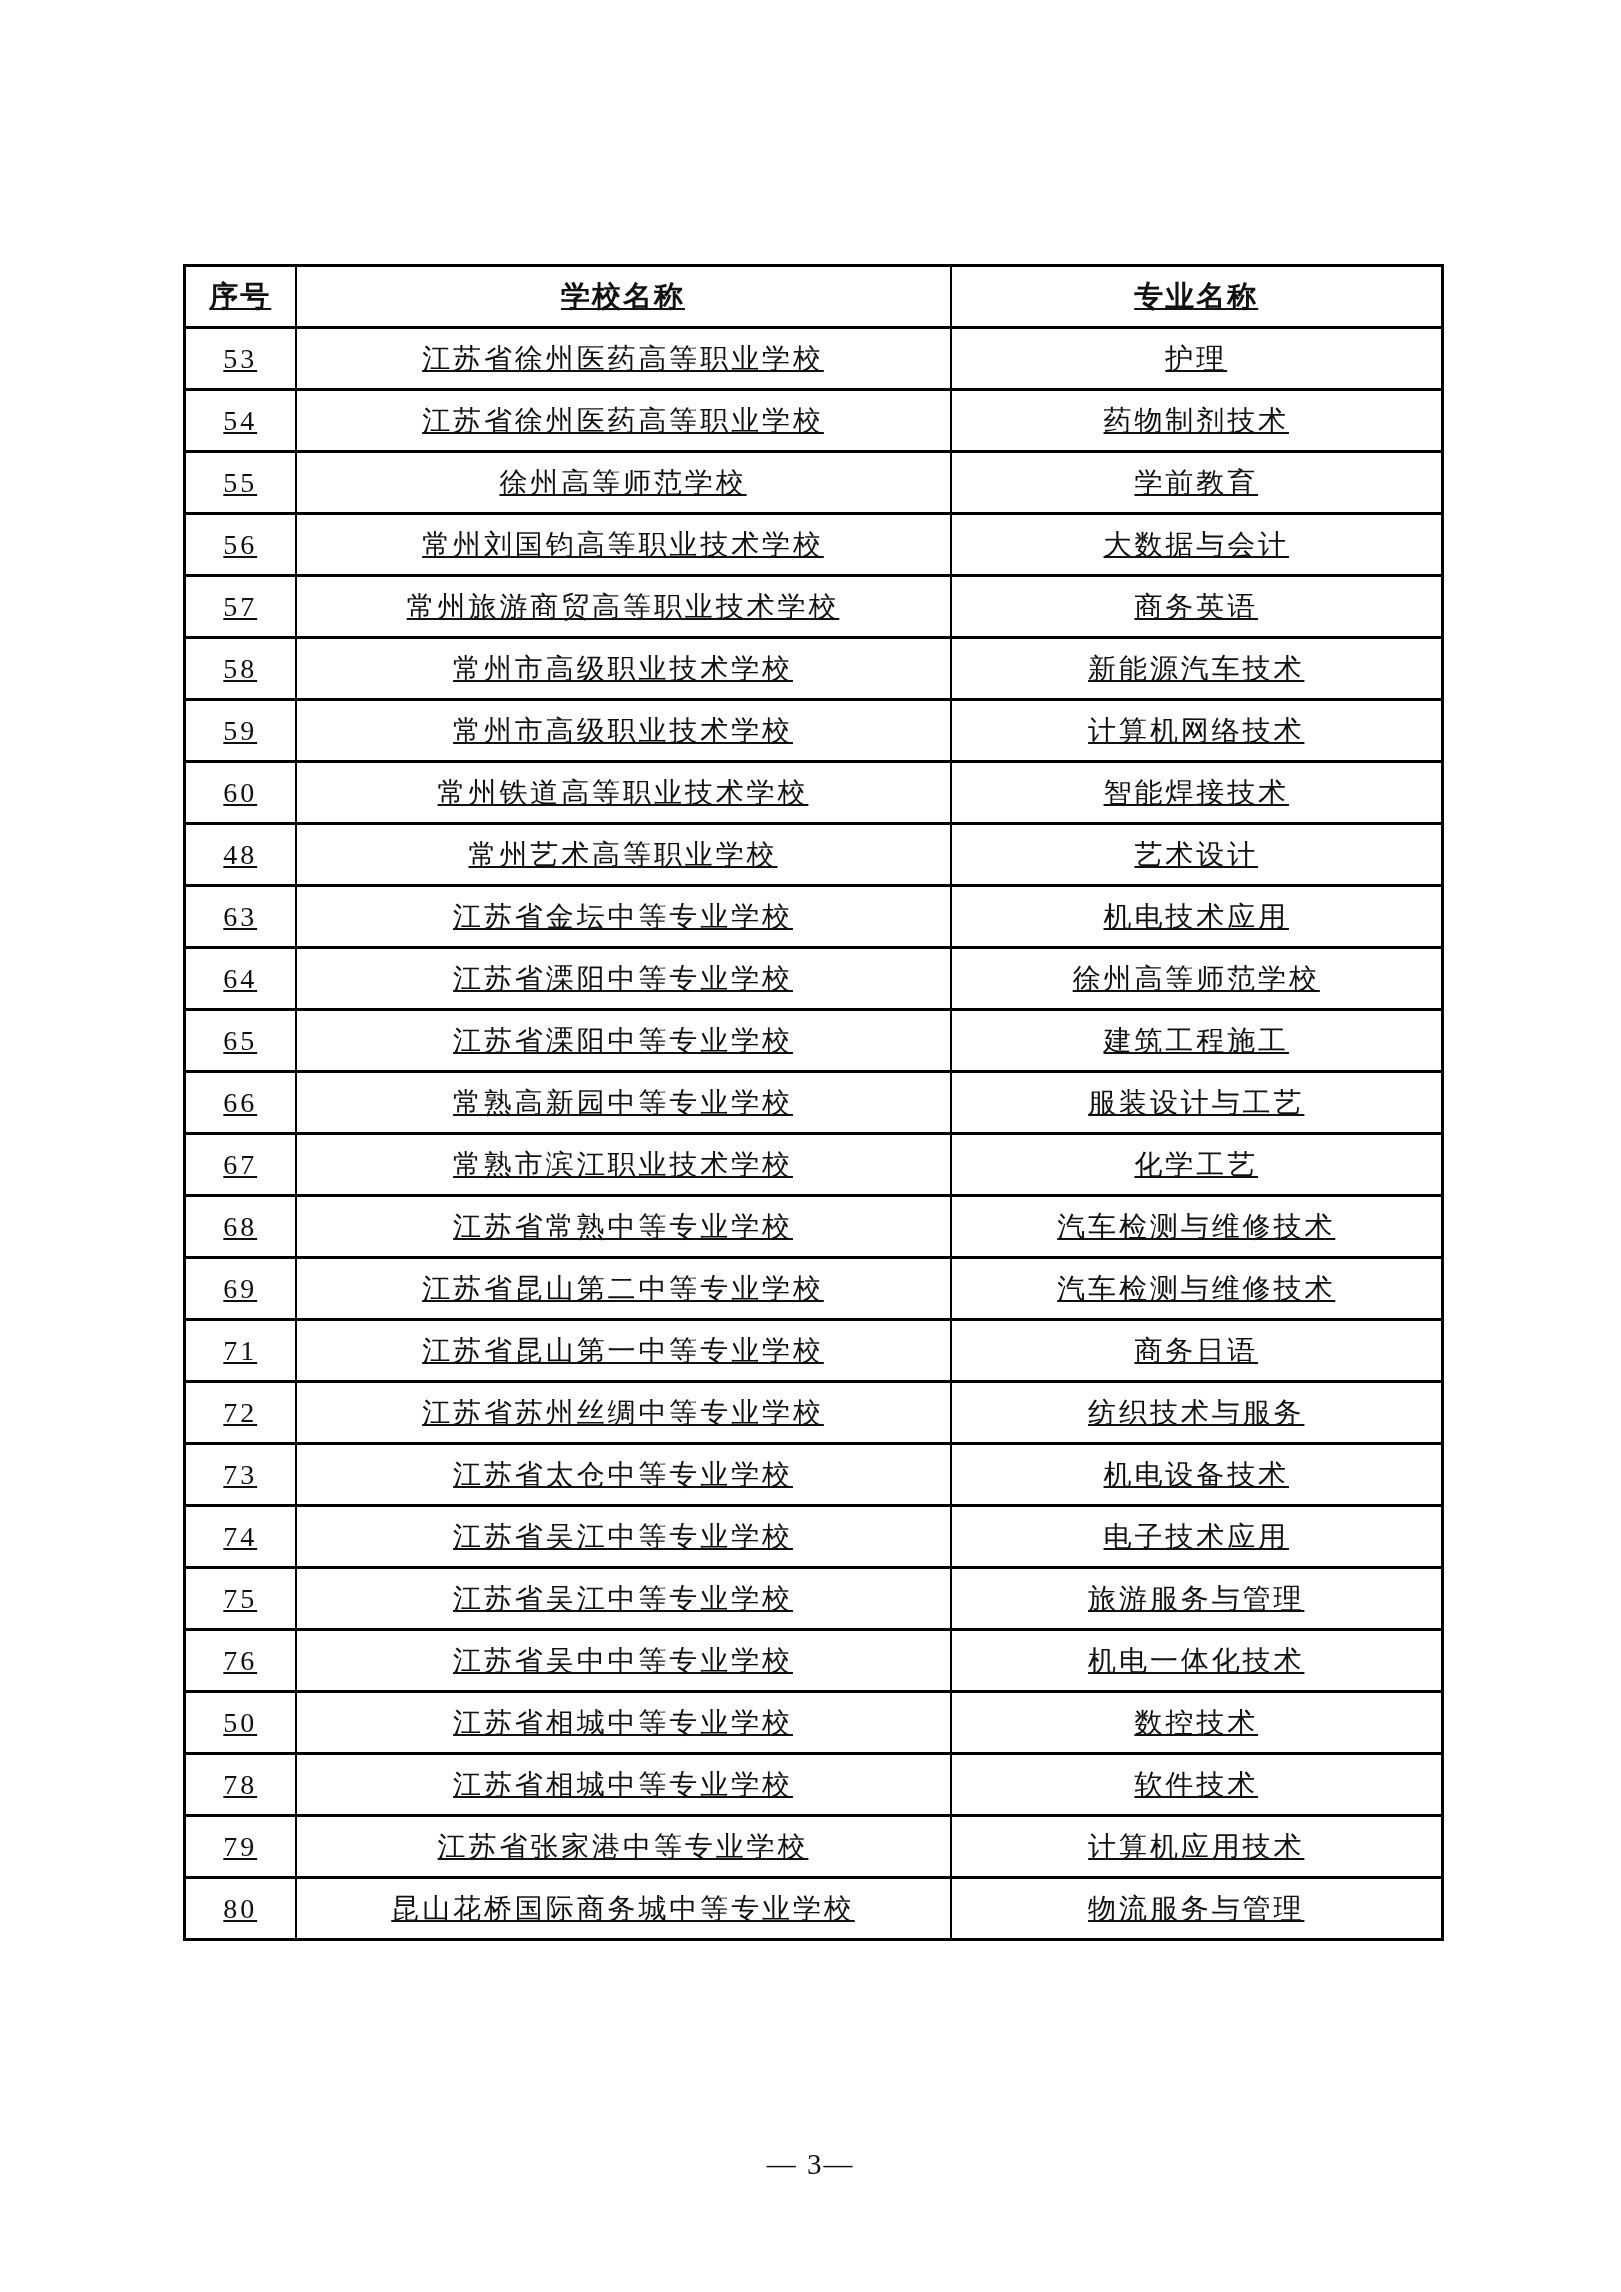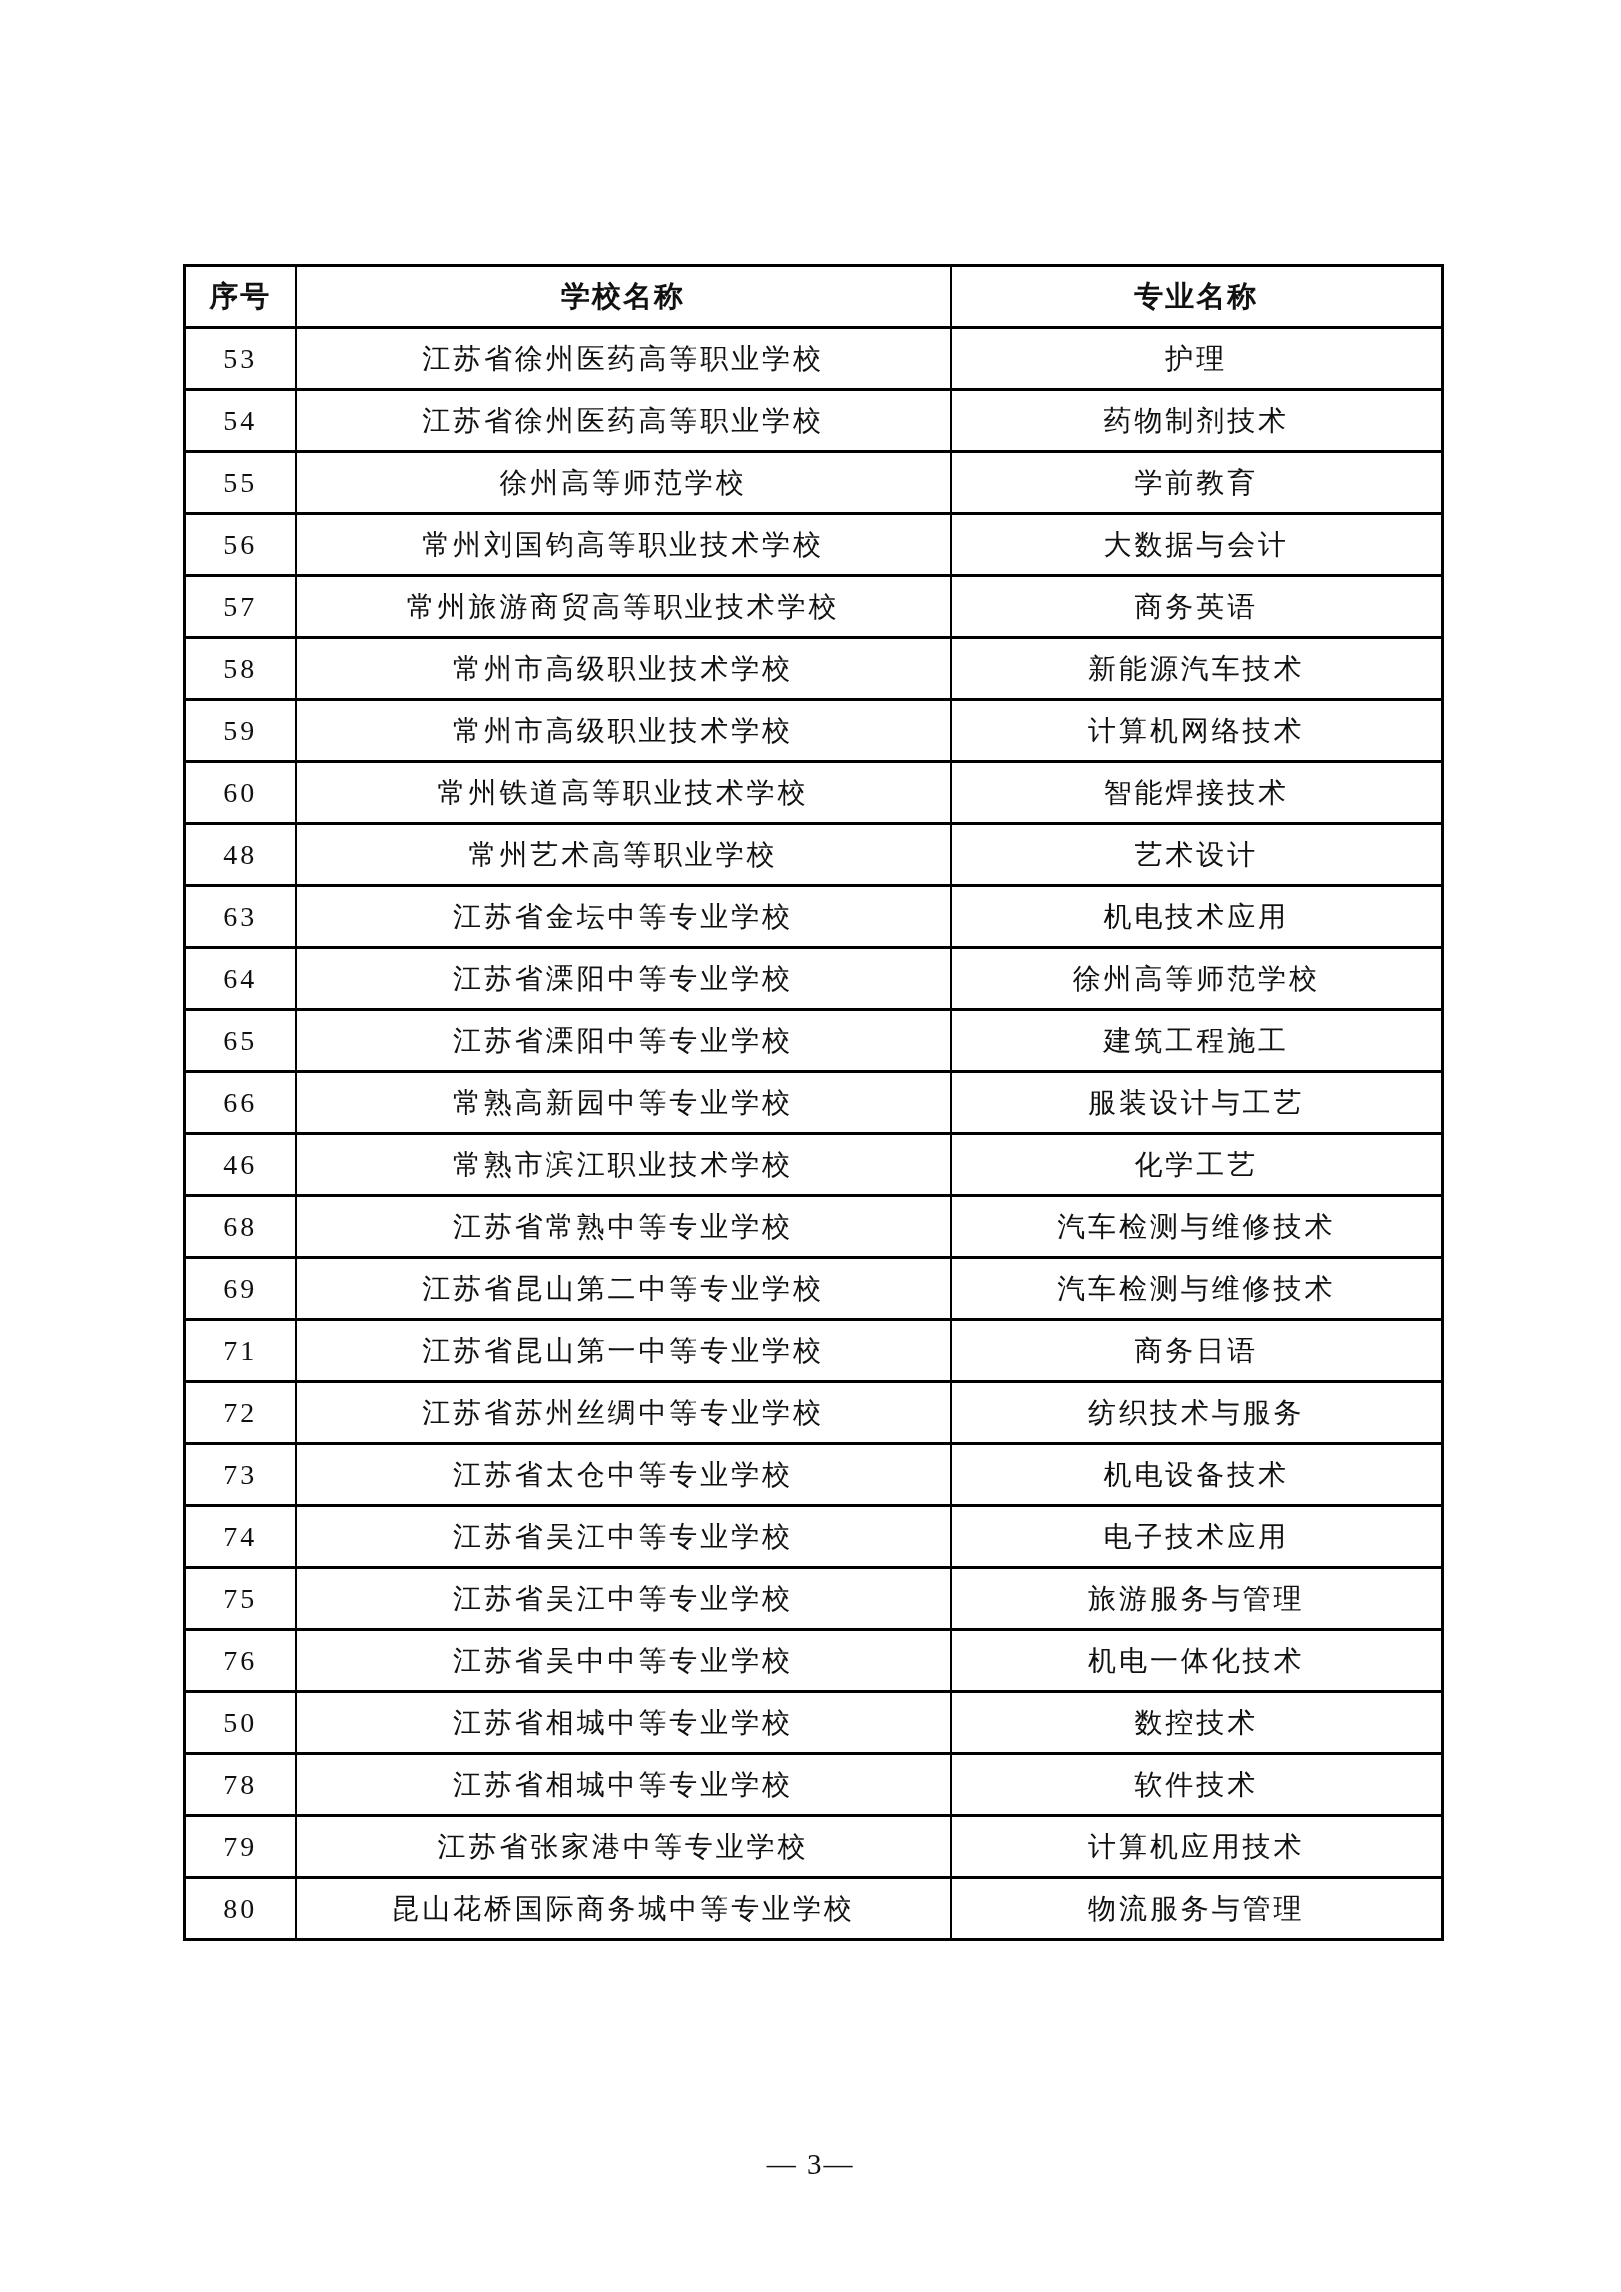--- a/index.html
+++ b/index.html
@@ -16,20 +16,21 @@
     color: #111111;
   }
   table.roster {
     position: absolute;
     left: 183px;
     top: 264px;
     width: 1258px;
     border-collapse: collapse;
     table-layout: fixed;
     border: 3.9px solid #000;
+    text-decoration: underline;
   }
   col.col-index  { width: 111px; }
   col.col-school { width: 655px; }
   col.col-major  { width: 492px; }
   table.roster th,
   table.roster td {
     border-top: 3.9px solid #000;
     border-bottom: 3.9px solid #000;
     border-left: 2.9px solid #000;
     border-right: 2.9px solid #000;
@@ -146,21 +147,21 @@
       <td class="cell-index">65</td>
       <td class="cell-school">江苏省溧阳中等专业学校</td>
       <td class="cell-major">建筑工程施工</td>
     </tr>
         <tr>
       <td class="cell-index">66</td>
       <td class="cell-school">常熟高新园中等专业学校</td>
       <td class="cell-major">服装设计与工艺</td>
     </tr>
         <tr>
-      <td class="cell-index">46</td>
+      <td class="cell-index">67</td>
       <td class="cell-school">常熟市滨江职业技术学校</td>
       <td class="cell-major">化学工艺</td>
     </tr>
         <tr>
       <td class="cell-index">68</td>
       <td class="cell-school">江苏省常熟中等专业学校</td>
       <td class="cell-major">汽车检测与维修技术</td>
     </tr>
         <tr>
       <td class="cell-index">69</td>

